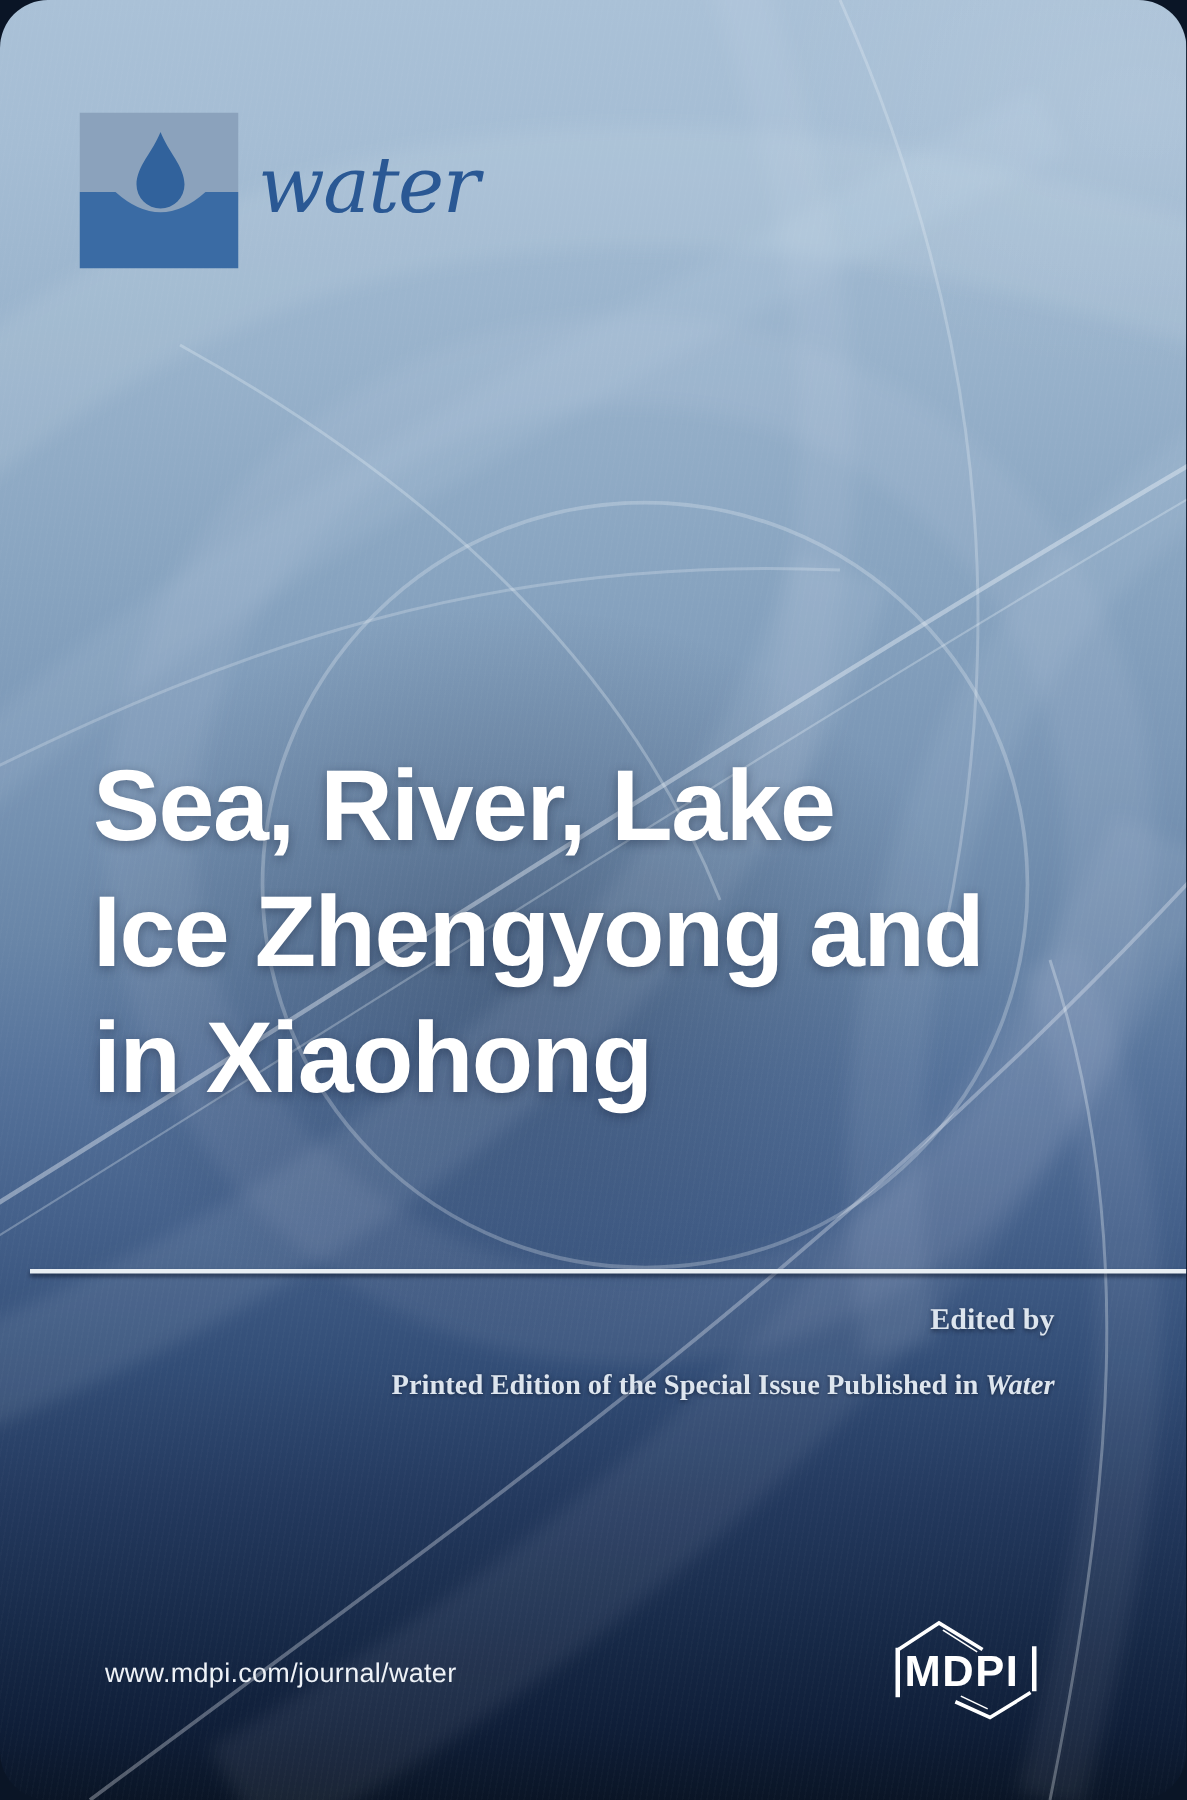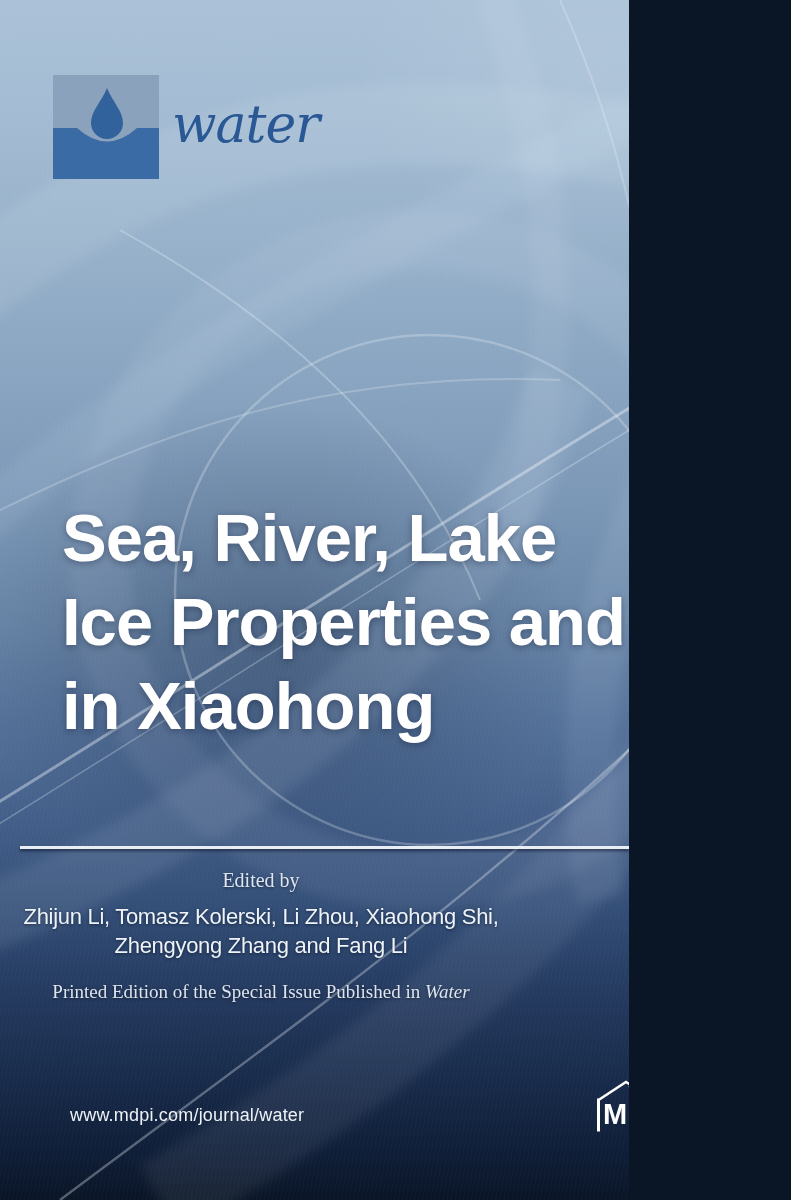--- a/index.html
+++ b/index.html
@@ -1,27 +1,28 @@
 <!DOCTYPE html>
 <html><head>
 <meta charset="utf-8">
 <style>
   html,body{margin:0;padding:0;background:#0a1526;}
   .cover{
     position:relative;
-    width:629px;height:1200px;
+    width:791px;height:1200px;
     overflow:hidden;
     font-family:"Liberation Sans",sans-serif;
     background:
       radial-gradient(ellipse 420px 340px at 43% 54%, rgba(8,20,45,0.28), rgba(8,20,45,0) 72%),
       radial-gradient(ellipse 420px 300px at 96% 6%, rgba(255,255,255,0.10), rgba(255,255,255,0) 60%),
       linear-gradient(180deg,
         #aac1d7 0%, #a5bdd4 8%, #98b2cb 20%, #88a4c0 32%,
         #7b97b6 42%, #6986a8 52%, #55729a 60%, #44608a 68%,
         #324d76 76%, #243a5f 83%, #182b4a 90%, #0f1e38 96%, #0a1526 100%);
+    border-radius: 32px;
   }
   .weave{
     position:absolute;inset:0;pointer-events:none;
     background-image:repeating-linear-gradient(100deg,
       rgba(255,255,255,0.03) 0px, rgba(255,255,255,0.03) 1px,
       transparent 1px, transparent 4px);
     opacity:.55;
   }
   .swirls{position:absolute;inset:0;pointer-events:none;}
   .journal-logo{position:absolute;left:53px;top:75px;width:106px;height:104px;}
@@ -37,22 +38,23 @@
     letter-spacing:-1px;
     text-shadow:0 2px 7px rgba(8,18,40,0.35);
   }
   .divider{
     position:absolute;left:20px;right:0;top:846px;height:3px;
     background:#e8eef3;
     box-shadow:0 2px 3px rgba(2,8,24,0.55);
   }
   .credits{
     position:absolute;right:88px;top:868px;width:560px;
-    text-align:center;color:#e9eff5;
+    text-align:right;color:#e9eff5;
     text-shadow:0 1px 3px rgba(2,8,24,0.5);
+    font-weight:bold;
   }
   .edited-by{
     font-family:"Liberation Serif",serif;
     font-size:20px;line-height:24px;color:#dde5ee;
   }
   .editors{
     margin-top:10px;font-size:22px;line-height:29px;letter-spacing:-0.3px;
     color:#eef3f8;
   }
   .printed-note{
@@ -108,32 +110,28 @@
   <svg class="journal-logo" width="106" height="104" viewBox="0 0 106 104">
     <rect x="0" y="0" width="106" height="53" fill="#8ba2bc"></rect>
     <rect x="0" y="53" width="106" height="51" fill="#3a6ba4"></rect>
     <path d="M 24,53 Q 54,80 84,53 Z" fill="#8ba2bc"></path>
     <path d="M 54,13 C 59,26 70,36 70,48 A 16,16 0 1 1 38,48 C 38,36 49,26 54,13 Z" fill="#31629c"></path>
   </svg>
   <div class="journal-wordmark">water</div>
 
   <div class="title">
     <div>Sea, River, Lake</div>
-    <div>Ice Properties and</div>
+    <div>Ice Zhengyong and</div>
     <div>in Xiaohong</div>
   </div>
 
   <div class="divider"></div>
 
   <div class="credits">
     <div class="edited-by">Edited by</div>
-    <div class="editors">
-      <div>Zhijun Li, Tomasz Kolerski, Li Zhou, Xiaohong Shi,</div>
-      <div>Zhengyong Zhang and Fang Li</div>
-    </div>
     <div class="printed-note">
       <span>Printed Edition of the Special Issue Published in </span><span class="journal-italic">Water</span>
     </div>
   </div>
 
   <div class="footer-url">www.mdpi.com/journal/water</div>
 
   <svg class="mdpi-logo" width="112" height="80" viewBox="0 0 112 80">
     <g stroke="#ffffff" fill="none" stroke-linecap="square">
 

